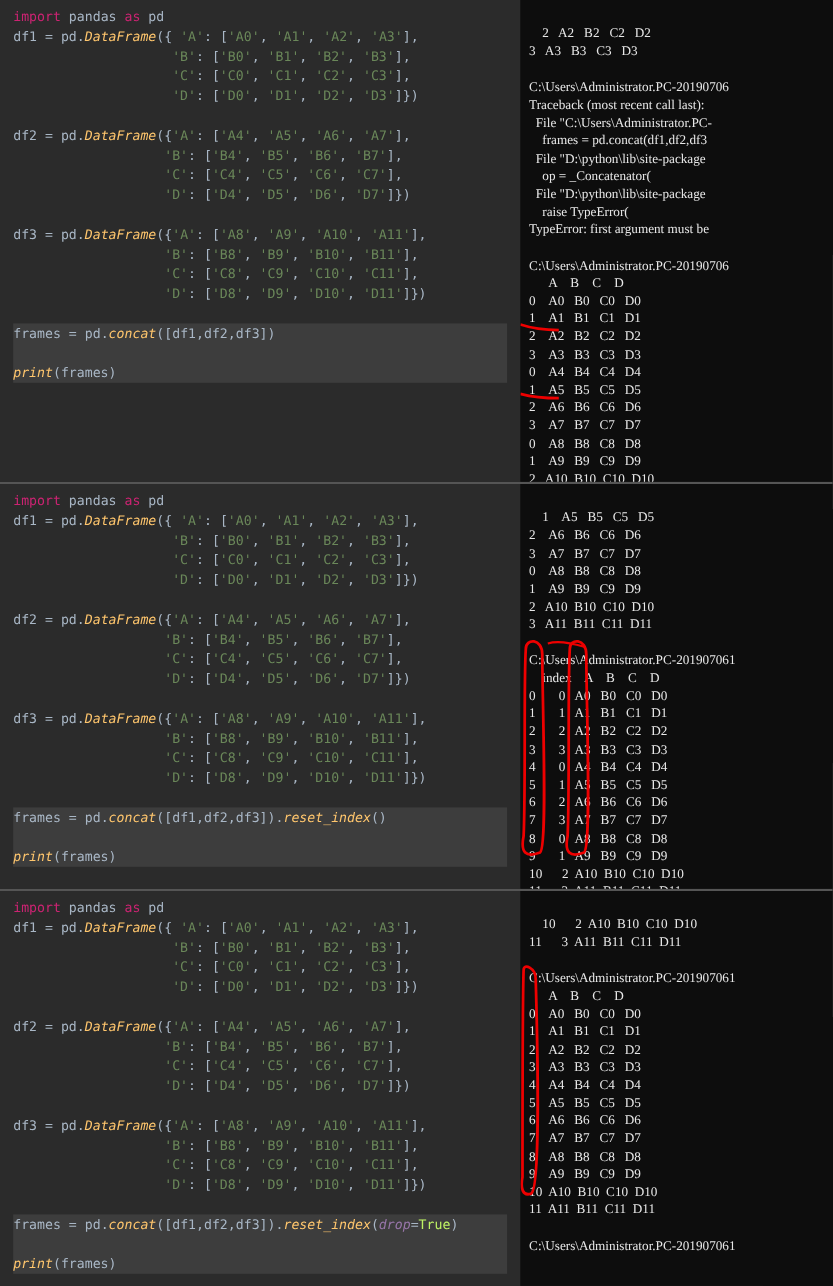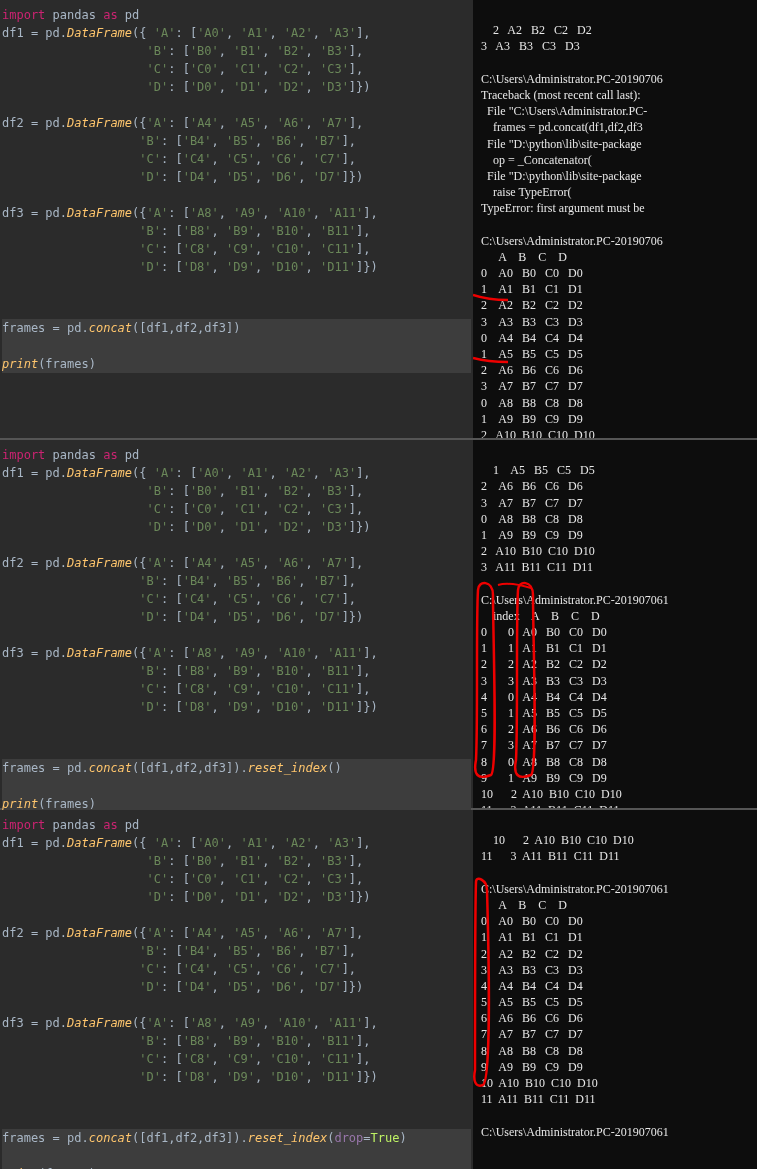--- a/index.html
+++ b/index.html
@@ -1,29 +1,29 @@
 <!DOCTYPE html>
 <html><head>
 <meta charset="utf-8">
 <style>
 * { margin:0; padding:0; box-sizing:border-box; }
 body { background:#2a2a2a; font-family:'Consolas',monospace; font-size:12px; width:757px; height:1169px; overflow:hidden; color:#ccc; position:relative; }
 .panel { display:flex; border-bottom:2px solid #555; }
-.code { background:#2b2b2b; padding:6px 2px; line-height:1.5; flex:0 0 473px; }
+.code { background:#2b2b2b; padding:6px 12px; line-height:1.5; flex:0 0 473px; }
 .output { background:#0d0d0d; padding:6px 8px; line-height:1.35; flex:1; font-family:Liberation Serif, serif; color:#e8e8e8; white-space:pre; position:relative; overflow:hidden; }
 .kw2 { color:#bef264; }
 .str { color:#6a8759; }
 .fn { color:#ffc66d;font-style:italic; }
 .var { color:#a9b7c6; }
 .eq { color:#a9b7c6; }
 .punc { color:#a9b7c6; }
 .imp { color:#cc2372; }
-.par { color:#9876aa; }
+.par { color:#9876aa;font-style:italic; }
 svg.anno { position:absolute; top:0; left:0; pointer-events:none; }
-.hl { background:#3d3d3d; display:inline-block; width:100%;margin-top:25px; }
+.hl { background:#3d3d3d; display:inline-block; width:100%; }
 </style>
 </head>
 <body>
 
 <div class="panel" style="height:440px">
   <div class="code" id="code1"><span class="imp">import</span><span class="var">&nbsp;pandas&nbsp;</span><span class="imp">as</span><span class="var">&nbsp;pd</span><br><span class="var">df1&nbsp;</span><span class="eq">=</span><span class="var">&nbsp;pd.</span><span class="fn">DataFrame</span><span class="punc">({&nbsp;</span><span class="str">'A'</span><span class="punc">:&nbsp;[</span><span class="str">'A0'</span><span class="punc">,&nbsp;</span><span class="str">'A1'</span><span class="punc">,&nbsp;</span><span class="str">'A2'</span><span class="punc">,&nbsp;</span><span class="str">'A3'</span><span class="punc">],</span><br><span class="punc">&nbsp;&nbsp;&nbsp;&nbsp;&nbsp;&nbsp;&nbsp;&nbsp;&nbsp;&nbsp;&nbsp;&nbsp;&nbsp;&nbsp;&nbsp;&nbsp;&nbsp;&nbsp;&nbsp;&nbsp;</span><span class="str">'B'</span><span class="punc">:&nbsp;[</span><span class="str">'B0'</span><span class="punc">,&nbsp;</span><span class="str">'B1'</span><span class="punc">,&nbsp;</span><span class="str">'B2'</span><span class="punc">,&nbsp;</span><span class="str">'B3'</span><span class="punc">],</span><br><span class="punc">&nbsp;&nbsp;&nbsp;&nbsp;&nbsp;&nbsp;&nbsp;&nbsp;&nbsp;&nbsp;&nbsp;&nbsp;&nbsp;&nbsp;&nbsp;&nbsp;&nbsp;&nbsp;&nbsp;&nbsp;</span><span class="str">'C'</span><span class="punc">:&nbsp;[</span><span class="str">'C0'</span><span class="punc">,&nbsp;</span><span class="str">'C1'</span><span class="punc">,&nbsp;</span><span class="str">'C2'</span><span class="punc">,&nbsp;</span><span class="str">'C3'</span><span class="punc">],</span><br><span class="punc">&nbsp;&nbsp;&nbsp;&nbsp;&nbsp;&nbsp;&nbsp;&nbsp;&nbsp;&nbsp;&nbsp;&nbsp;&nbsp;&nbsp;&nbsp;&nbsp;&nbsp;&nbsp;&nbsp;&nbsp;</span><span class="str">'D'</span><span class="punc">:&nbsp;[</span><span class="str">'D0'</span><span class="punc">,&nbsp;</span><span class="str">'D1'</span><span class="punc">,&nbsp;</span><span class="str">'D2'</span><span class="punc">,&nbsp;</span><span class="str">'D3'</span><span class="punc">]})</span><br><br><span class="var">df2&nbsp;</span><span class="eq">=</span><span class="var">&nbsp;pd.</span><span class="fn">DataFrame</span><span class="punc">({</span><span class="str">'A'</span><span class="punc">:&nbsp;[</span><span class="str">'A4'</span><span class="punc">,&nbsp;</span><span class="str">'A5'</span><span class="punc">,&nbsp;</span><span class="str">'A6'</span><span class="punc">,&nbsp;</span><span class="str">'A7'</span><span class="punc">],</span><br><span class="punc">&nbsp;&nbsp;&nbsp;&nbsp;&nbsp;&nbsp;&nbsp;&nbsp;&nbsp;&nbsp;&nbsp;&nbsp;&nbsp;&nbsp;&nbsp;&nbsp;&nbsp;&nbsp;&nbsp;</span><span class="str">'B'</span><span class="punc">:&nbsp;[</span><span class="str">'B4'</span><span class="punc">,&nbsp;</span><span class="str">'B5'</span><span class="punc">,&nbsp;</span><span class="str">'B6'</span><span class="punc">,&nbsp;</span><span class="str">'B7'</span><span class="punc">],</span><br><span class="punc">&nbsp;&nbsp;&nbsp;&nbsp;&nbsp;&nbsp;&nbsp;&nbsp;&nbsp;&nbsp;&nbsp;&nbsp;&nbsp;&nbsp;&nbsp;&nbsp;&nbsp;&nbsp;&nbsp;</span><span class="str">'C'</span><span class="punc">:&nbsp;[</span><span class="str">'C4'</span><span class="punc">,&nbsp;</span><span class="str">'C5'</span><span class="punc">,&nbsp;</span><span class="str">'C6'</span><span class="punc">,&nbsp;</span><span class="str">'C7'</span><span class="punc">],</span><br><span class="punc">&nbsp;&nbsp;&nbsp;&nbsp;&nbsp;&nbsp;&nbsp;&nbsp;&nbsp;&nbsp;&nbsp;&nbsp;&nbsp;&nbsp;&nbsp;&nbsp;&nbsp;&nbsp;&nbsp;</span><span class="str">'D'</span><span class="punc">:&nbsp;[</span><span class="str">'D4'</span><span class="punc">,&nbsp;</span><span class="str">'D5'</span><span class="punc">,&nbsp;</span><span class="str">'D6'</span><span class="punc">,&nbsp;</span><span class="str">'D7'</span><span class="punc">]})</span><br><br><span class="var">df3&nbsp;</span><span class="eq">=</span><span class="var">&nbsp;pd.</span><span class="fn">DataFrame</span><span class="punc">({</span><span class="str">'A'</span><span class="punc">:&nbsp;[</span><span class="str">'A8'</span><span class="punc">,&nbsp;</span><span class="str">'A9'</span><span class="punc">,&nbsp;</span><span class="str">'A10'</span><span class="punc">,&nbsp;</span><span class="str">'A11'</span><span class="punc">],</span><br><span class="punc">&nbsp;&nbsp;&nbsp;&nbsp;&nbsp;&nbsp;&nbsp;&nbsp;&nbsp;&nbsp;&nbsp;&nbsp;&nbsp;&nbsp;&nbsp;&nbsp;&nbsp;&nbsp;&nbsp;</span><span class="str">'B'</span><span class="punc">:&nbsp;[</span><span class="str">'B8'</span><span class="punc">,&nbsp;</span><span class="str">'B9'</span><span class="punc">,&nbsp;</span><span class="str">'B10'</span><span class="punc">,&nbsp;</span><span class="str">'B11'</span><span class="punc">],</span><br><span class="punc">&nbsp;&nbsp;&nbsp;&nbsp;&nbsp;&nbsp;&nbsp;&nbsp;&nbsp;&nbsp;&nbsp;&nbsp;&nbsp;&nbsp;&nbsp;&nbsp;&nbsp;&nbsp;&nbsp;</span><span class="str">'C'</span><span class="punc">:&nbsp;[</span><span class="str">'C8'</span><span class="punc">,&nbsp;</span><span class="str">'C9'</span><span class="punc">,&nbsp;</span><span class="str">'C10'</span><span class="punc">,&nbsp;</span><span class="str">'C11'</span><span class="punc">],</span><br><span class="punc">&nbsp;&nbsp;&nbsp;&nbsp;&nbsp;&nbsp;&nbsp;&nbsp;&nbsp;&nbsp;&nbsp;&nbsp;&nbsp;&nbsp;&nbsp;&nbsp;&nbsp;&nbsp;&nbsp;</span><span class="str">'D'</span><span class="punc">:&nbsp;[</span><span class="str">'D8'</span><span class="punc">,&nbsp;</span><span class="str">'D9'</span><span class="punc">,&nbsp;</span><span class="str">'D10'</span><span class="punc">,&nbsp;</span><span class="str">'D11'</span><span class="punc">]})</span><br><br><span class="hl"><span class="var">frames&nbsp;</span><span class="eq">=</span><span class="var">&nbsp;pd.</span><span class="fn">concat</span><span class="punc">([df1,df2,df3])</span><br><br><span class="fn">print</span><span class="punc">(frames)</span></span></div>
   <div class="output">
     <span>2   A2   B2   C2   D2
 3   A3   B3   C3   D3
 

